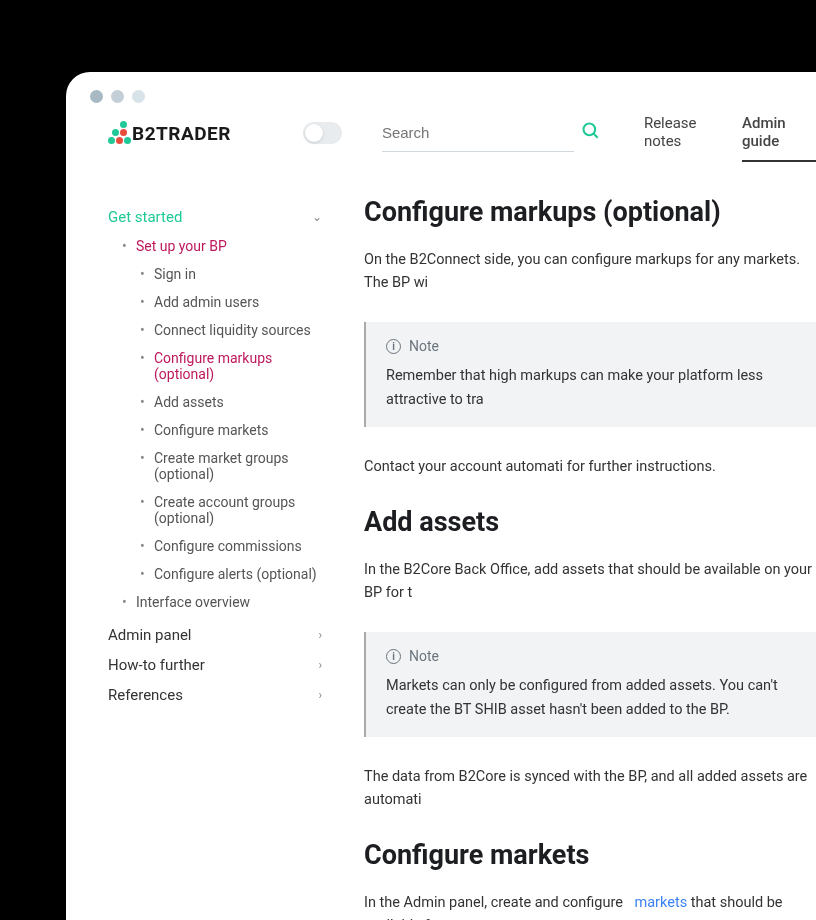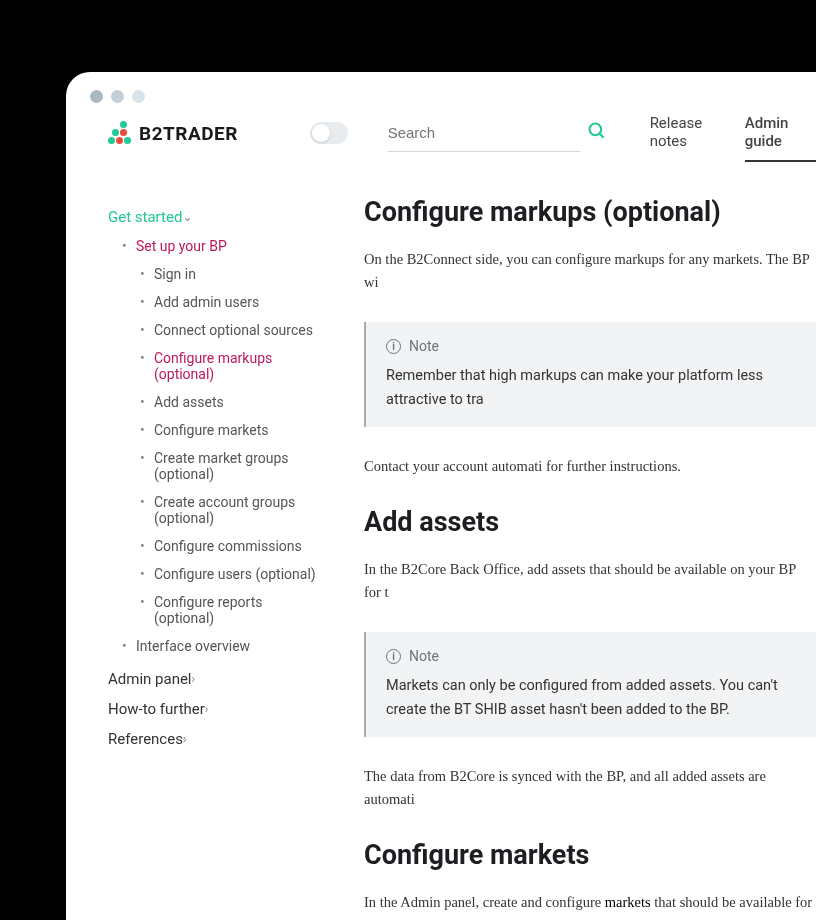--- a/index.html
+++ b/index.html
@@ -40,21 +40,20 @@
     .header {
       display: flex;
       align-items: center;
       padding: 10px 0 0 42px;
       height: 112px;
       gap: 40px;
     }
     .logo-section {
       display: flex;
       align-items: center;
-      gap: 7px;
     }
     .logo-icon {
       width: 24px;
       height: 24px;
       position: relative;
     }
     .logo-dot {
       position: absolute;
       width: 7px;
       height: 7px;
@@ -130,20 +129,21 @@
     .sidebar {
       width: 268px;
       padding: 18px 12px 0 42px;
       overflow-y: auto;
     }
     .nav-section {
       margin-bottom: 4px;
     }
     .nav-title {
       display: flex;
+      justify-content: space-between;
       align-items: center;
       font-size: 15px;
       padding: 6px 0;
       cursor: pointer;
     }
     .nav-title.expanded { color: #20c997; }
     .nav-title.collapsed { color: #333; }
     .chevron {
       color: #888;
       font-size: 12px;
@@ -183,21 +183,20 @@
       font-size: 27px;
       font-weight: 700;
       color: #1c1e21;
       margin-bottom: 20px;
     }
     .body-text {
       font-size: 14.5px;
       color: #333;
       line-height: 1.6;
       margin-bottom: 28px;
-      font-family: Liberation Serif, serif;
     }
     .note-box {
       background: #f1f3f5;
       border-left: 2px solid #aaa;
       padding: 16px 20px;
       margin-bottom: 28px;
     }
     .note-header {
       display: flex;
       align-items: center;
@@ -216,21 +215,21 @@
       justify-content: center;
       font-size: 10px;
       font-weight: bold;
       color: #6c757d;
     }
     .note-body {
       font-size: 14.5px;
       color: #333;
       line-height: 1.6;
     }
-    .link-text { color: #000000; }
+    .link-text { color: #3b82f6; margin-left: 8px; }
   </style>
 </head>
 <body>
 
 <div class="window-dots">
   <div class="window-dot dot-1"></div>
   <div class="window-dot dot-2"></div>
   <div class="window-dot dot-3"></div>
 </div>
 
@@ -271,29 +270,28 @@
         <div class="nav-title expanded">
           <span>Get started</span>
           <span class="chevron">⌄</span>
         </div>
         <ul class="nav-list">
           <li class="active">Set up your BP</li>
         </ul>
         <ul class="nav-list nav-sublist">
           <li>Sign in</li>
           <li>Add admin users</li>
-          <li>Connect optional sources</li>
+          <li>Connect liquidity sources</li>
           <li class="active">Configure markups (optional)</li>
           <li>Add assets</li>
           <li>Configure markets</li>
           <li>Create market groups (optional)</li>
           <li>Create account groups (optional)</li>
           <li>Configure commissions</li>
-          <li>Configure users (optional)</li>
-          <li>Configure reports (optional)</li>
+          <li>Configure alerts (optional)</li>
         </ul>
         <ul class="nav-list">
           <li>Interface overview</li>
         </ul>
       </div>
       <div class="nav-title collapsed">
         <span>Admin panel</span>
         <span class="chevron">›</span>
       </div>
       <div class="nav-title collapsed">

